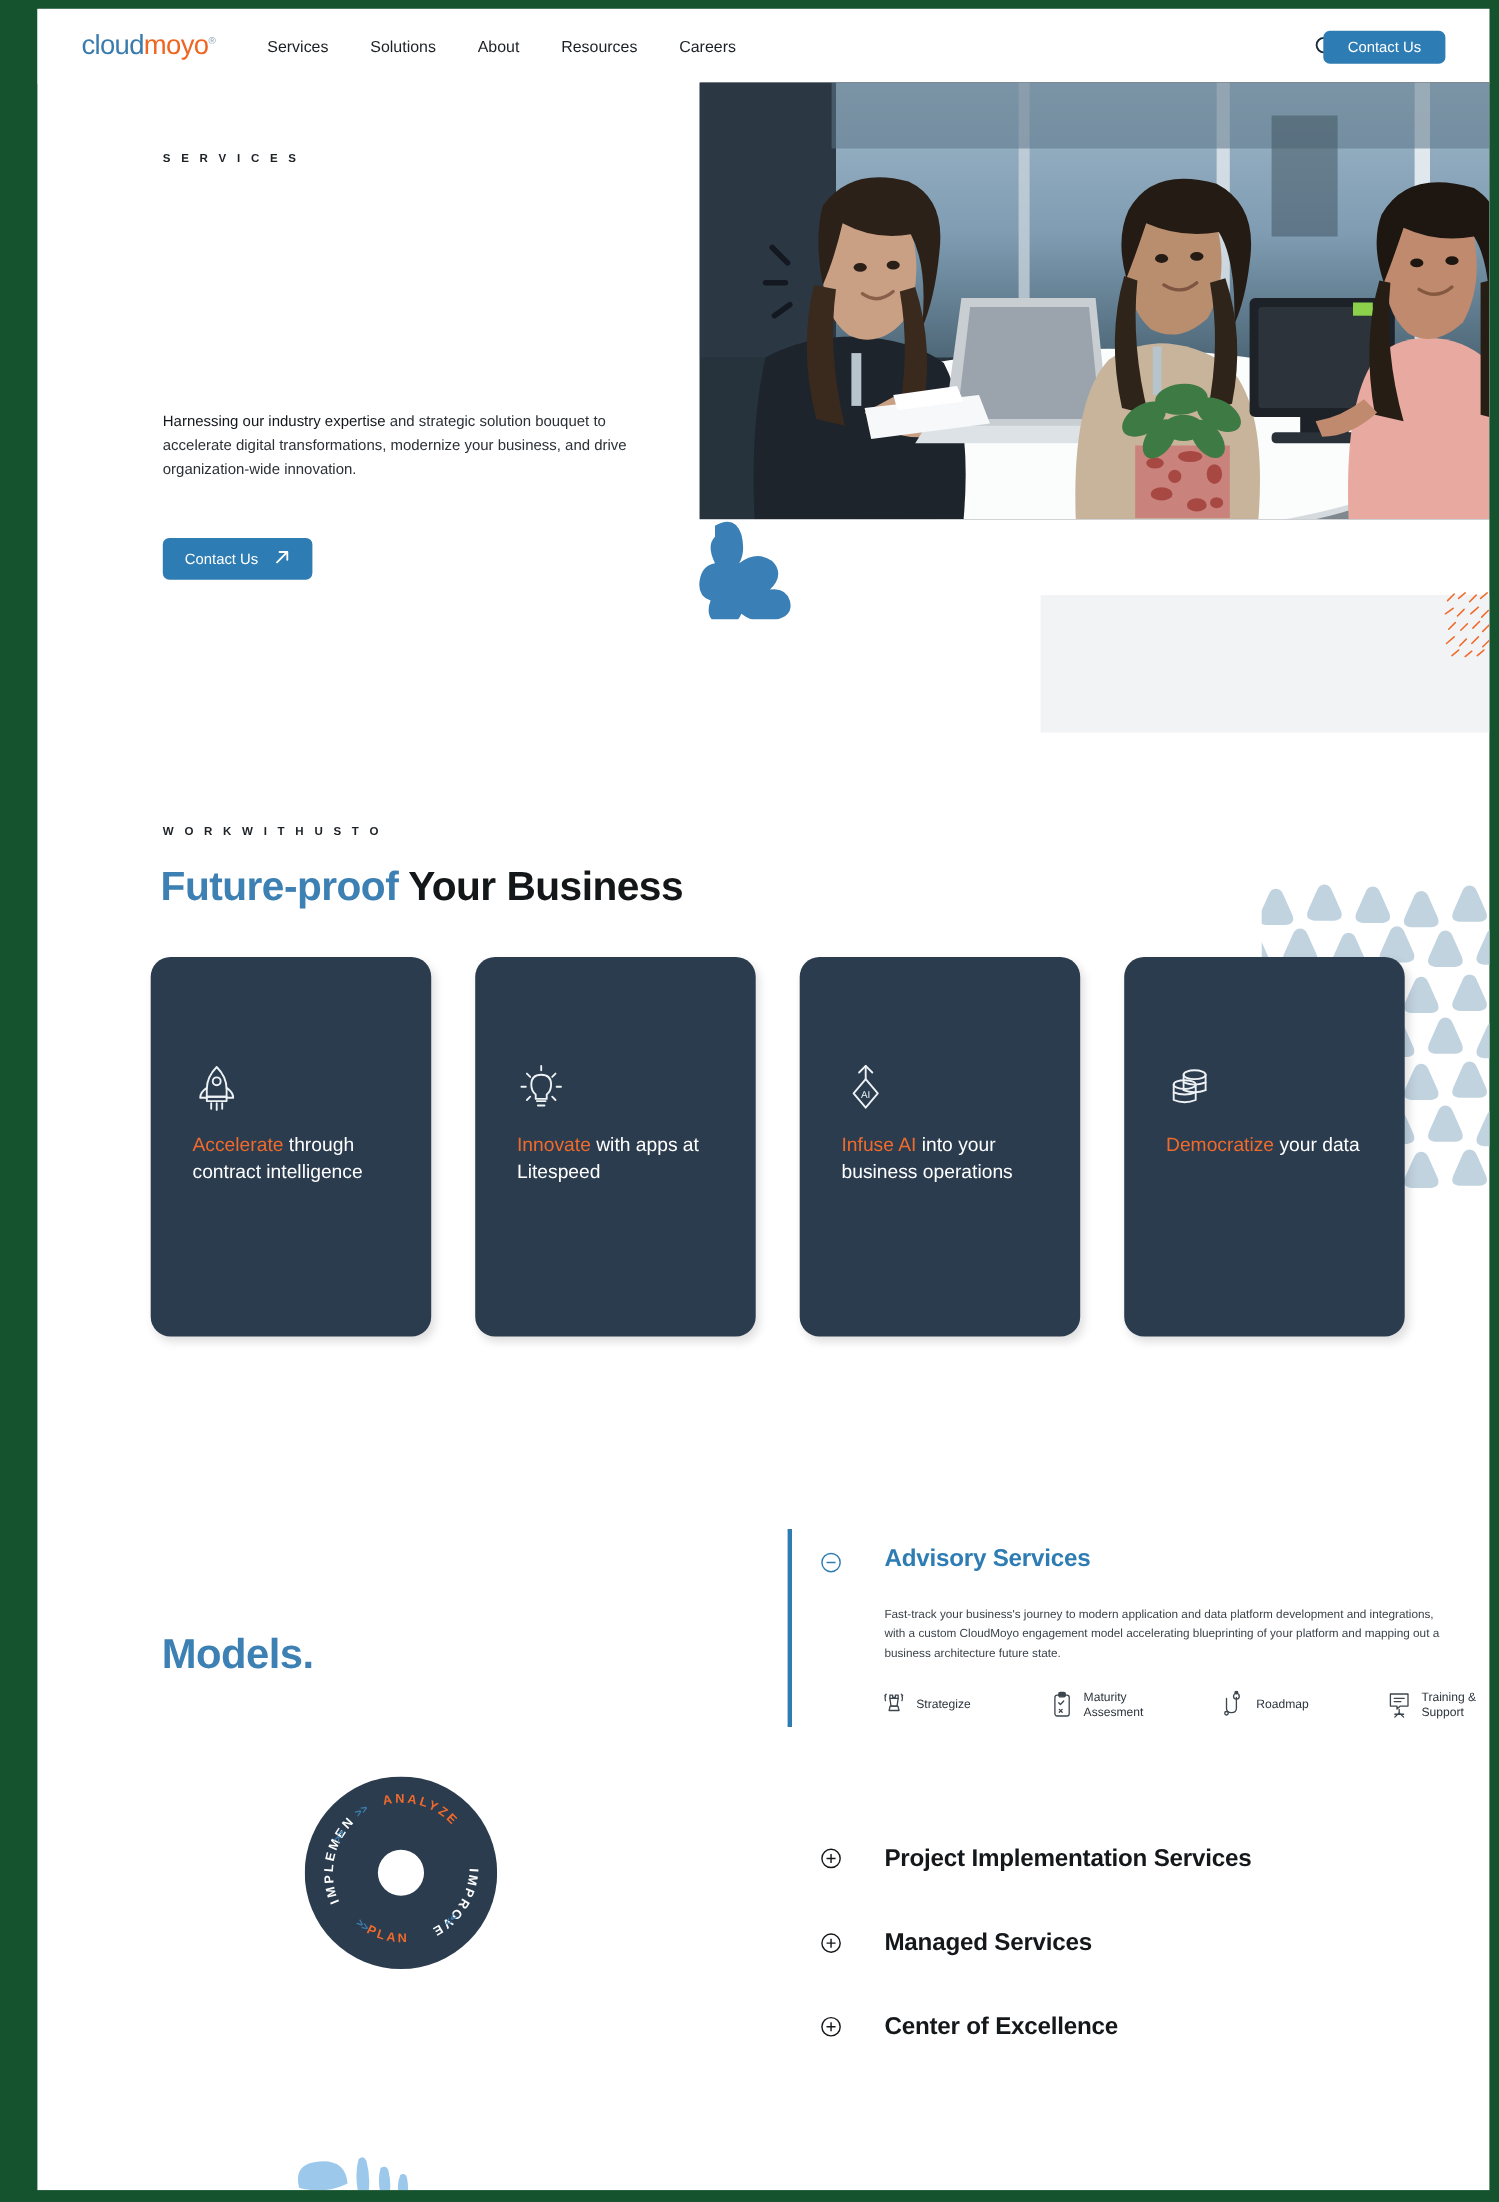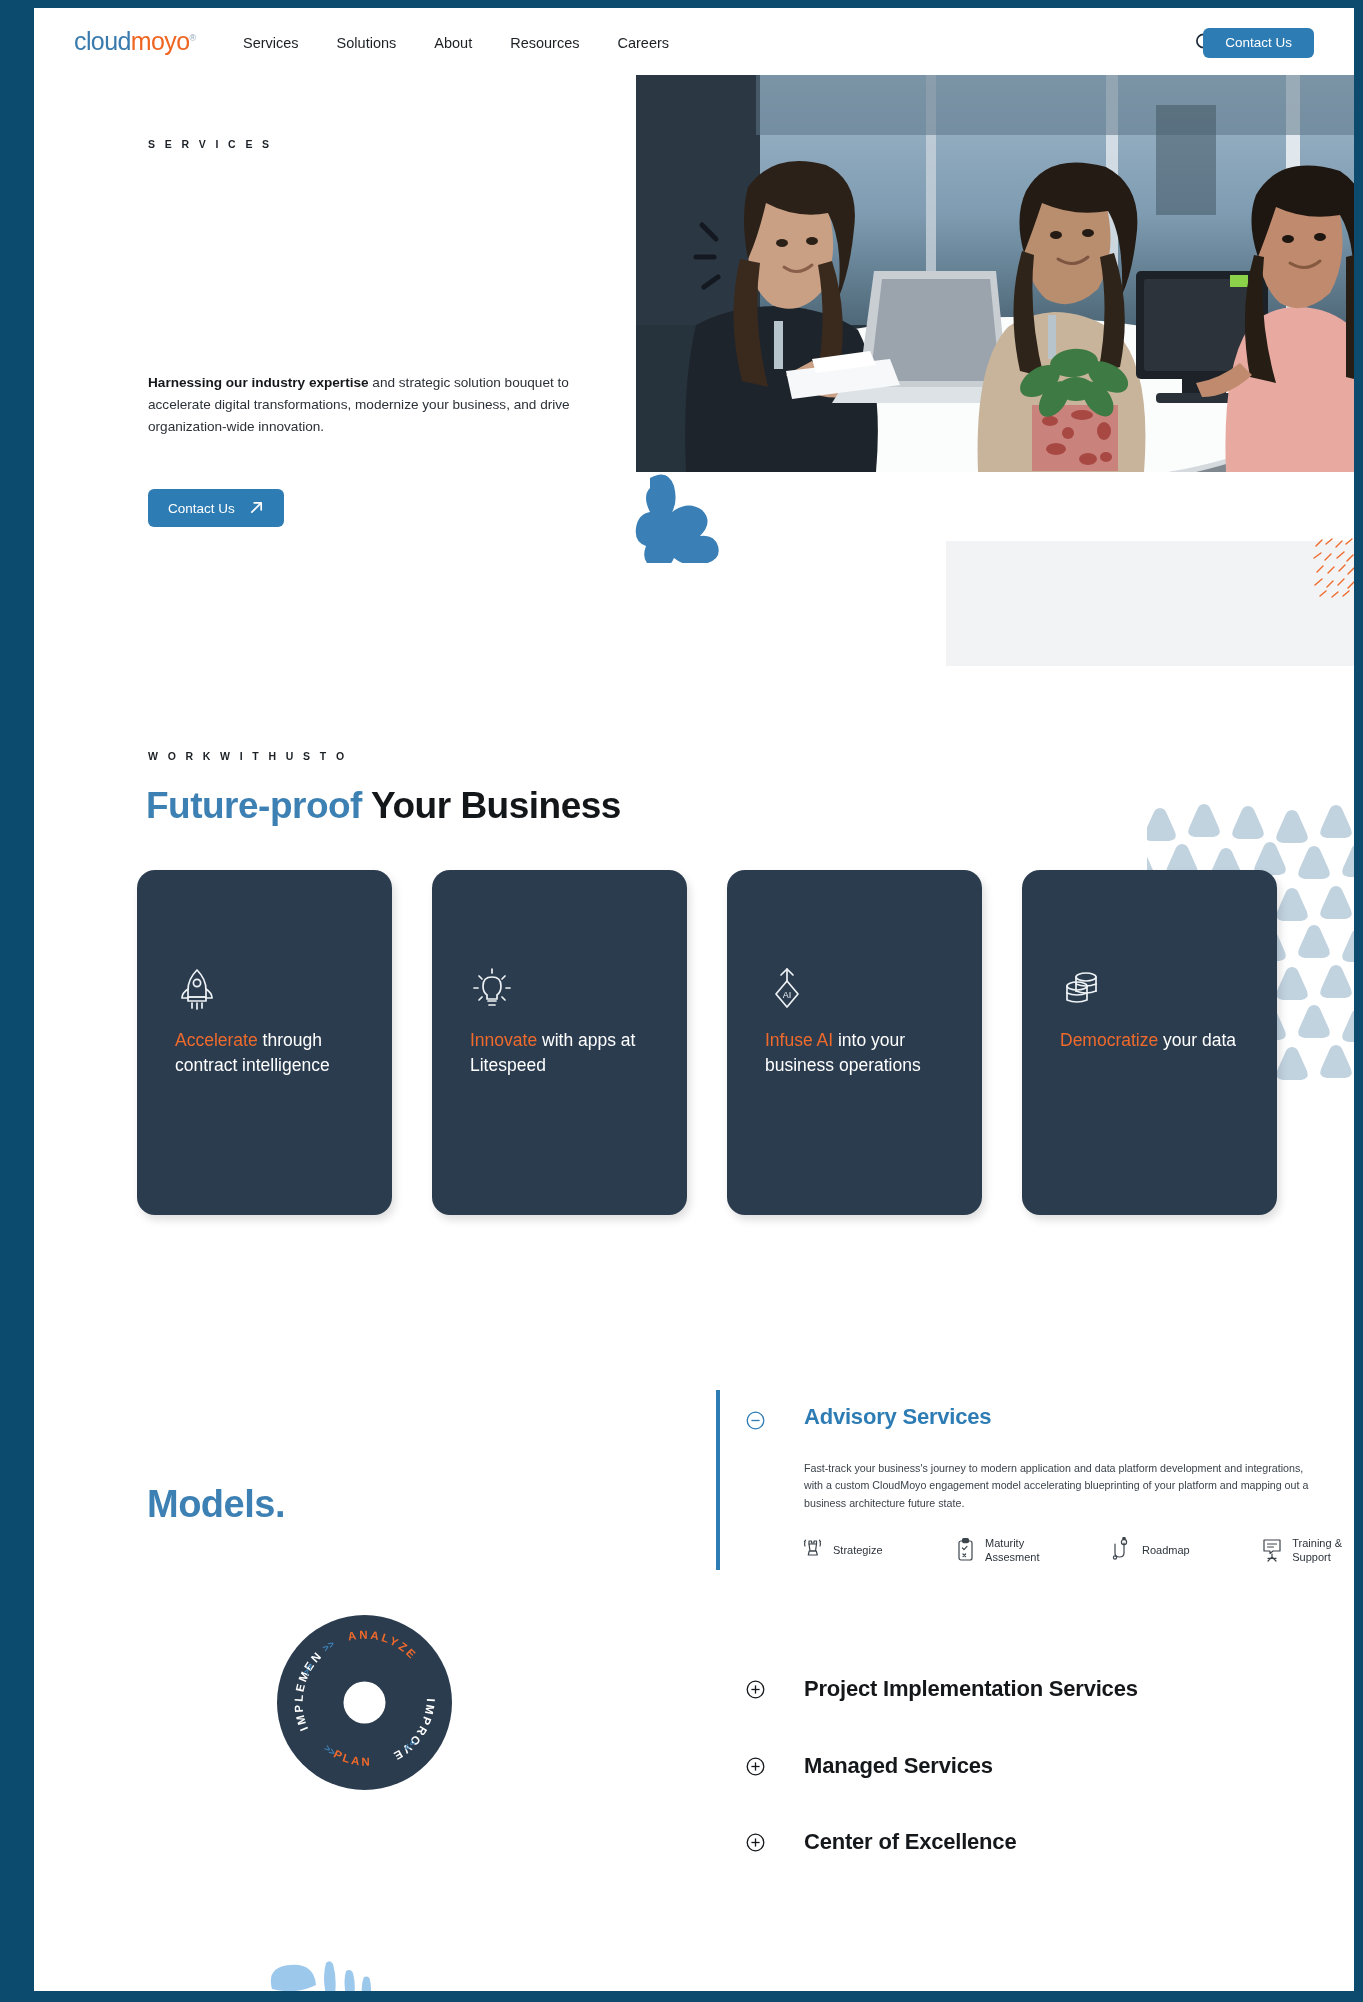--- a/index.html
+++ b/index.html
@@ -5,21 +5,21 @@
   * { margin:0; padding:0; box-sizing:border-box; }
   html,body { width:1363px; height:2002px; }
   body {
     font-family:"Liberation Sans", sans-serif;
     background:#24374a;
     overflow:hidden;
   }
   #page {
     position:relative;
     width:1363px; height:2002px;
-    background:#0c4a6e;
+    background:#14532d;
     overflow:hidden;
   }
   #canvas {
     position:absolute;
     left:34px; top:8px;
     width:1320px; height:1983px;
     background:#ffffff;
     overflow:hidden;
   }
 
@@ -80,21 +80,21 @@
     width:560px;
     font-size:44px; font-weight:700; line-height:1.28;
     color:#141719; letter-spacing:-0.6px;
   }
   .hero-title .blue { color:#3d80b3; }
   .hero-sub {
     position:absolute; left:114px; top:364px;
     width:445px;
     font-size:13.6px; line-height:1.62; color:#2b3137;
   }
-  .hero-sub b { font-weight:700; color:#14181c; }
+  .hero-sub b { font-weight:400; color:#14181c; }
   .btn-hero {
     position:absolute; left:114px; top:481px;
     background:#2e7cb4; color:#fff;
     border:none; border-radius:6px;
     height:38px; padding:0 20px;
     font-size:13.5px; font-family:"Liberation Sans",sans-serif;
     display:flex; align-items:center; gap:14px;
     cursor:pointer;
   }
   .arrow-ne { display:inline-block; font-size:15px; line-height:1; }

